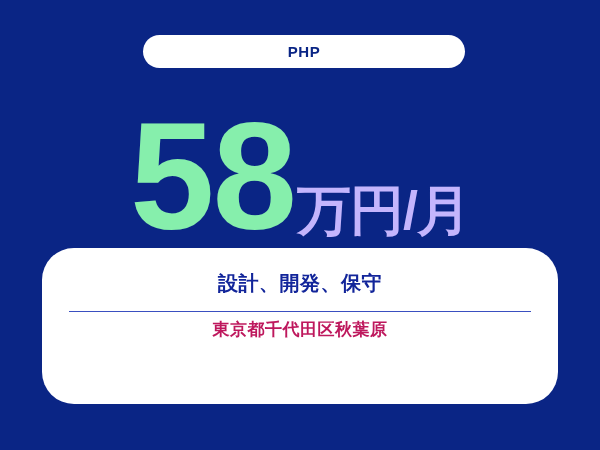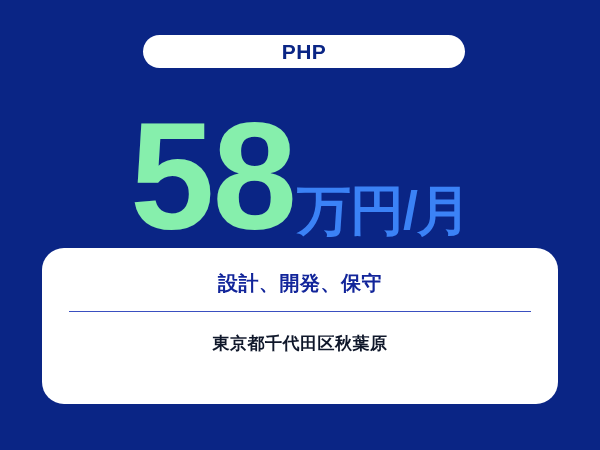--- a/index.html
+++ b/index.html
@@ -33,21 +33,21 @@
     width: 322px;
     height: 33px;
     background: #ffffff;
     border-radius: 999px;
     display: flex;
     align-items: center;
     justify-content: center;
   }
   .lang-pill-label {
     color: #0a2585;
-    font-size: 21px;
+    font-size: 15px;
     font-weight: bold;
     letter-spacing: 0.5px;
     line-height: 1;
   }
 
   
   .price-row {
     position: absolute;
     left: 0;
     right: 0;
@@ -58,37 +58,37 @@
     justify-content: center;
   }
   .price-amount {
     color: #86efac;
     font-size: 152px;
     font-weight: bold;
     line-height: 1;
     letter-spacing: -2px;
   }
   .price-unit {
-    color: #3b82f6;
+    color: #c4b5fd;
     font-size: 54px;
     font-weight: bold;
     line-height: 1;
     letter-spacing: -1px;
     margin-left: 2px;
   }
 
   
   .info-card {
     position: absolute;
     left: 42px;
     top: 248px;
     width: 516px;
     height: 156px;
     background: #ffffff;
-    border-radius: 22px;
+    border-radius: 32px;
     box-sizing: border-box;
     padding: 20px 30px 16px 30px;
     display: flex;
     flex-direction: column;
     align-items: center;
   }
   .role-title {
     color: #12259a;
     font-size: 20px;
     font-weight: bold;
@@ -99,27 +99,27 @@
   .role-line {
     display: block;
   }
   .card-divider {
     width: 462px;
     height: 1px;
     background: #3a4fc0;
     margin: 12px 0 0 0;
   }
   .location {
-    color: #0f172a;
+    color: #be185d;
     font-size: 17px;
     font-weight: bold;
     line-height: 1;
     text-align: center;
     letter-spacing: 0.5px;
-    margin-top: 23px;
+    margin-top: 9px;
   }
 </style>
 </head>
 <body>
 
 <div class="poster">
 
   <div class="lang-pill">
     <span class="lang-pill-label">PHP</span>
   </div>

